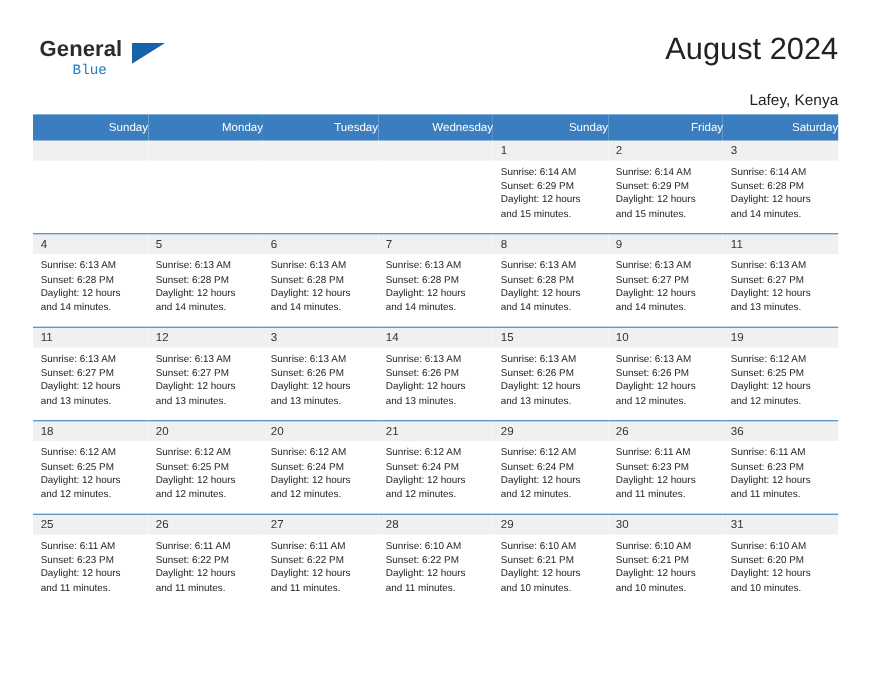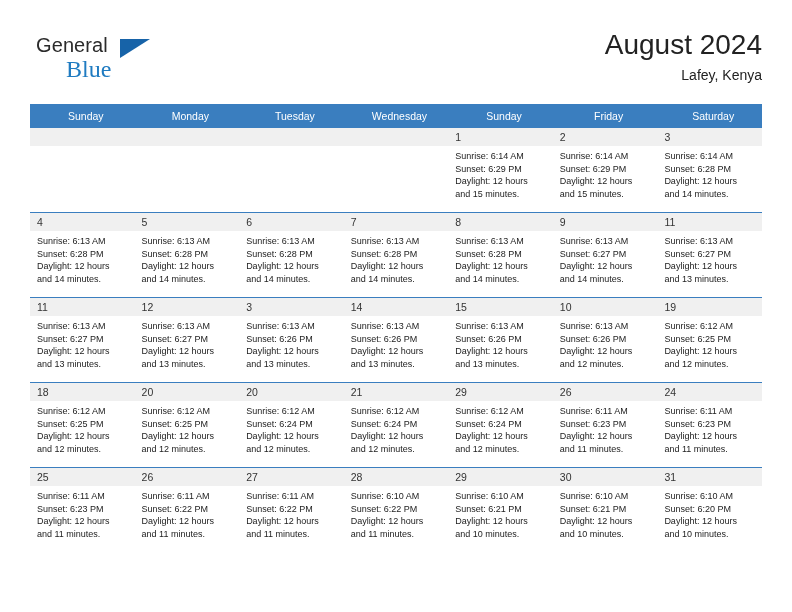--- a/index.html
+++ b/index.html
@@ -37,28 +37,29 @@
     height: 52px;
   }
   .brand-general {
     position: absolute;
     left: 0;
     top: 0;
     font-size: 20px;
     letter-spacing: 0.1px;
     color: #2b2b2b;
     font-family: "Liberation Sans", sans-serif;
+    font-weight: bold;
   }
   .brand-blue {
     position: absolute;
     left: 30px;
     top: 22px;
-    font-size: 24px;
+    font-size: 13px;
     color: #1f7bc1;
-    font-family: Liberation Serif, serif;
+    font-family: Liberation Mono, monospace;
   }
   .brand-triangle {
     position: absolute;
     left: 84px;
     top: 5px;
     width: 0;
     height: 0;
     border-left: 30px solid #1763a8;
     border-bottom: 19px solid transparent;
   }
@@ -73,39 +74,39 @@
   .cal-title {
     font-size: 28px;
     color: #222222;
     line-height: 34px;
     white-space: nowrap;
   }
   .cal-subtitle {
     font-size: 14px;
     color: #222222;
     line-height: 20px;
-    margin-top: 3px;
+    margin-top: 18px;
     white-space: nowrap;
   }
 
   
   .calendar {
     position: absolute;
     left: 30px;
     top: 104px;
     width: 732px;
     border-collapse: collapse;
     table-layout: fixed;
   }
   .calendar th {
     background: #3a7ebf;
     color: #ffffff;
     font-size: 10.5px;
     font-weight: normal;
-    text-align: center;
+    text-align: right;
     padding: 6px 0 6px 7px;
     height: 10px;
     border: none;
   }
   .calendar td {
     vertical-align: top;
     padding: 0;
     border: none;
     width: 104.57px;
   }
@@ -454,21 +455,21 @@
               <div class="cell-body">
                 <div>Sunrise: 6:11 AM</div>
                 <div>Sunset: 6:23 PM</div>
                 <div>Daylight: 12 hours</div>
                 <div>and 11 minutes.</div>
               </div>
             </div>
           </td>
           <td>
             <div class="cell">
-              <div class="cell-head">24</div>
+              <div class="cell-head">36</div>
               <div class="cell-body">
                 <div>Sunrise: 6:11 AM</div>
                 <div>Sunset: 6:23 PM</div>
                 <div>Daylight: 12 hours</div>
                 <div>and 11 minutes.</div>
               </div>
             </div>
           </td>
         </tr>
         <tr class="week-row">

